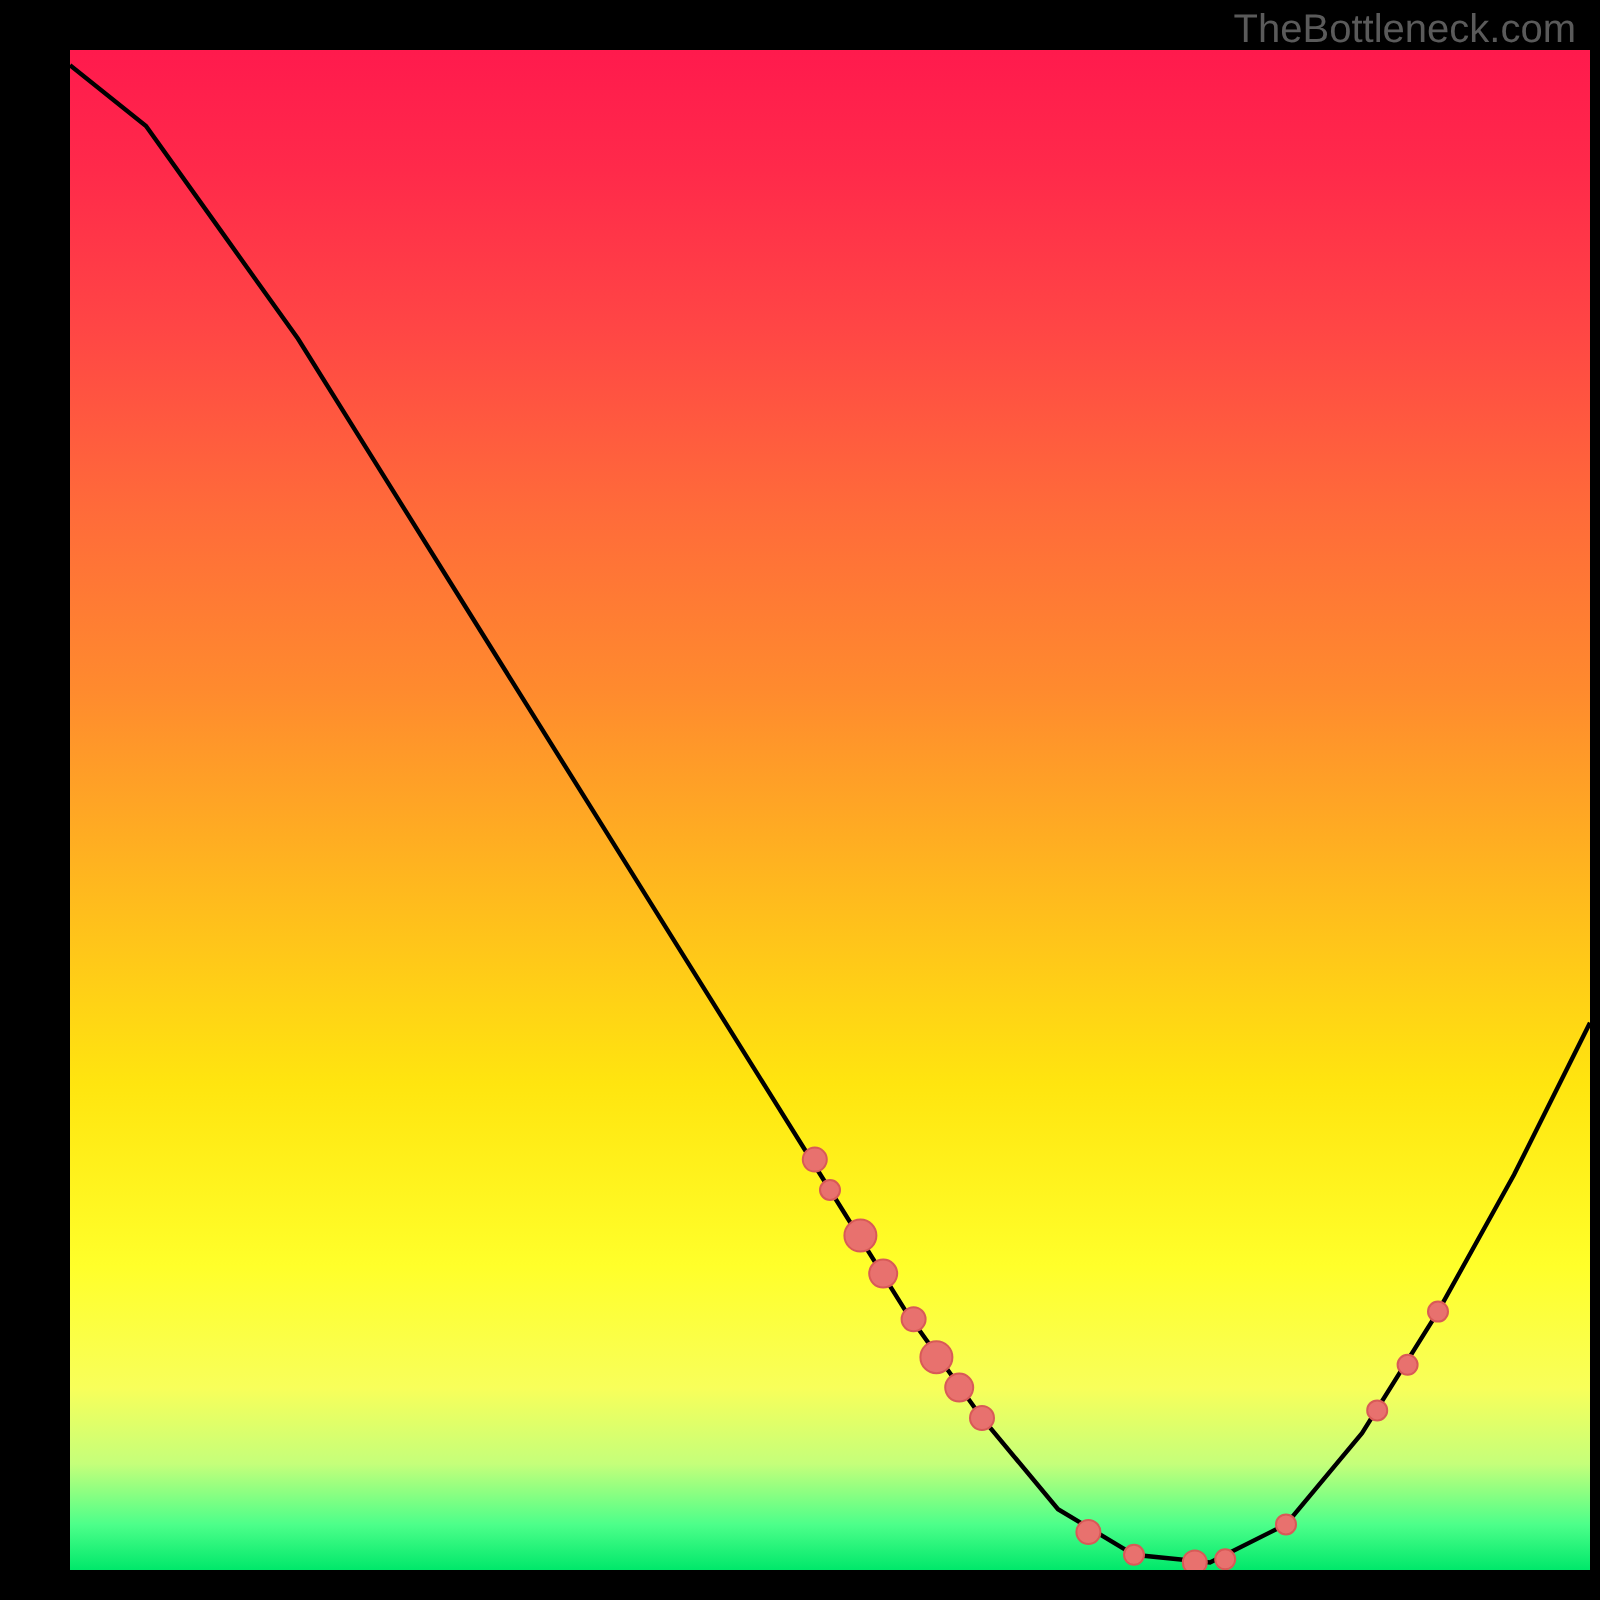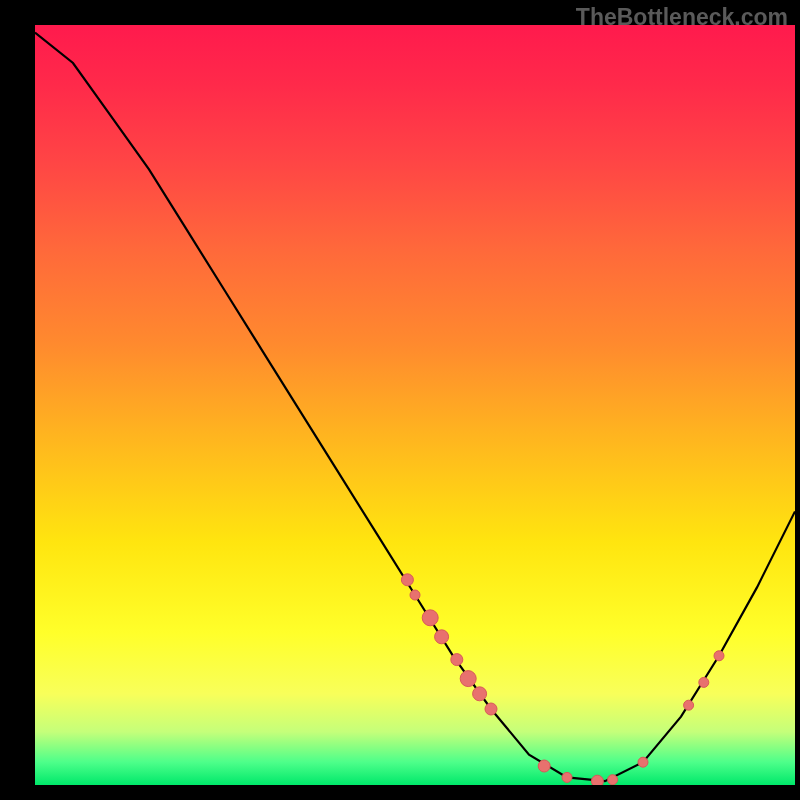--- a/index.html
+++ b/index.html
@@ -9,22 +9,22 @@
     background: #000;
     position: relative;
     font-family: Arial, sans-serif;
     overflow: hidden;
   }
   .watermark {
     position: absolute;
     top: 4px;
     right: 12px;
     color: #5a5a5a;
-    font-size: 23px;
-    font-weight: bold;
+    font-size: 20px;
+    font-weight: normal;
     z-index: 10;
   }
   .chart-area {
     position: absolute;
     left: 35px;
     top: 25px;
     width: 760px;
     height: 760px;
   }
   .gradient-bg {

